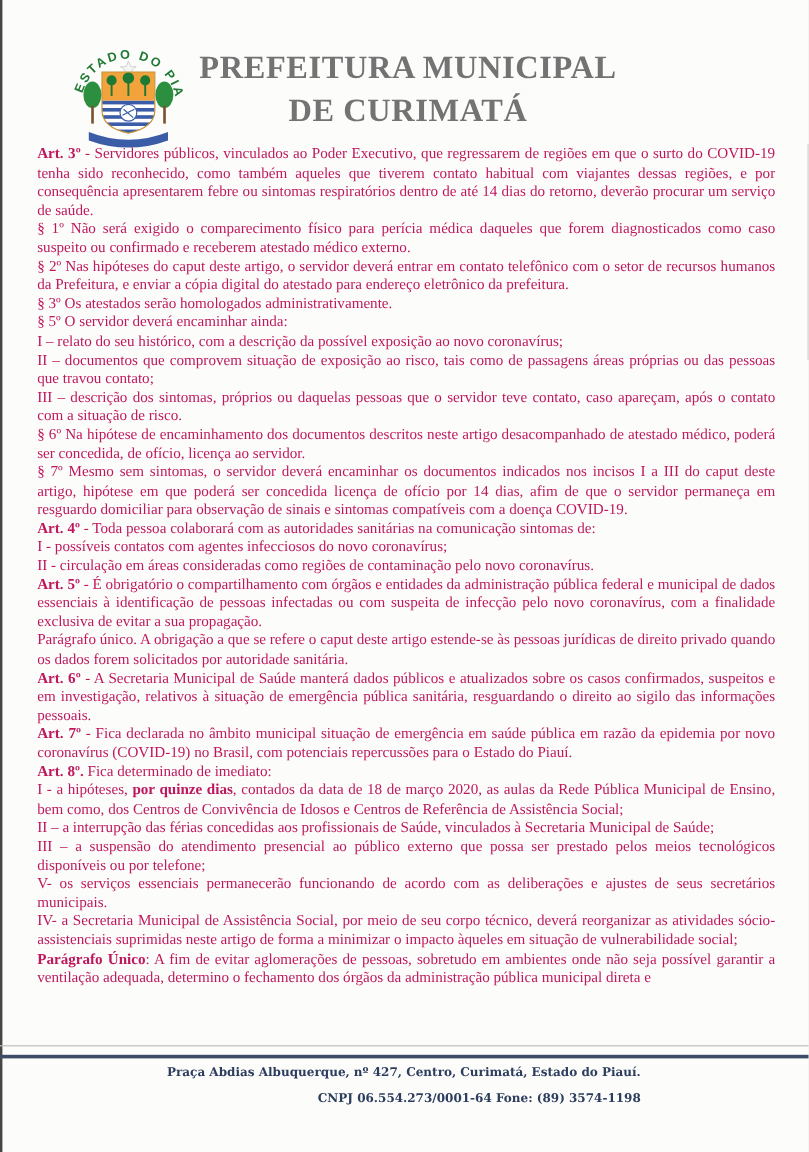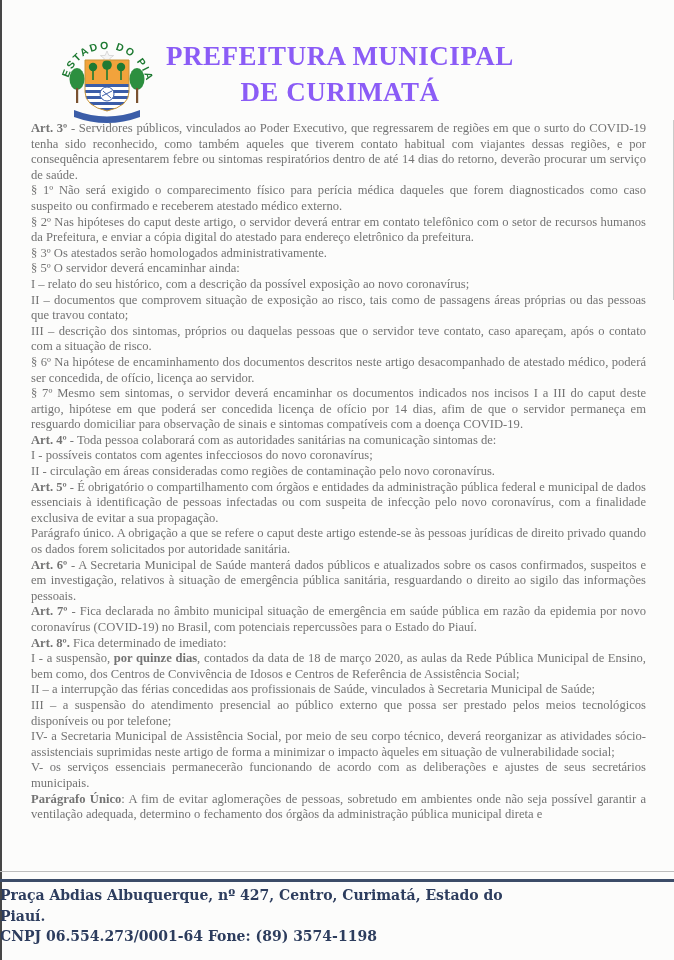--- a/index.html
+++ b/index.html
@@ -15,49 +15,49 @@
   .edge-right {
     position:absolute; right:0; top:120px; width:1px; height:180px;
     background:#9a9a9a; opacity:.5;
   }
 
   
   .header { position:absolute; top:28px; left:0; width:674px; height:96px; }
   .coat-of-arms { position:absolute; left:54px; top:2px; }
   .doc-title {
     position:absolute; left:155px; width:370px; top:10px;
-    text-align:center; font-weight:bold; color:#8b5cf6;
+    text-align:center; font-weight:bold; color:#737373;
     font-size:27px; line-height:36px; letter-spacing:.5px;
   }
   .logo-right { position:absolute; right:12px; top:0; }
 
   
   .doc-body {
     position:absolute; top:121px; left:31px; width:615px; height:752px;
     overflow:hidden;
-    text-align:justify; color:#737373;
+    text-align:justify; color:#be185d;
     font-size:12.6px; line-height:15.6px;
   }
   .doc-body p { margin:0; }
   .doc-body .b { font-weight:bold; }
 
   
   .footer-sep-light {
     position:absolute; top:871px; left:0; width:674px; height:1px;
     background:#bdbdbd;
   }
   .footer-sep-dark {
     position:absolute; top:879px; left:0; width:674px; height:3px;
     background:#3c4c68;
   }
   .footer {
     position:absolute; top:885px; left:0; width:534px;
-    text-align:left; color:#2d3d5e; font-weight:bold;
+    text-align:right; color:#2d3d5e; font-weight:bold;
     font-family:"DejaVu Serif", serif;
-    font-size:14px; line-height:20.5px;
+    font-size:10px; line-height:20.5px;
   }
 </style>
 </head>
 <body>
 
 <div class="page">
   <div class="edge-left"></div>
   <div class="edge-right"></div>
 
   <div class="header">
@@ -123,25 +123,25 @@
       <p><span>§ 6º Na hipótese de encaminhamento dos documentos descritos neste artigo desacompanhado de atestado médico, poderá ser concedida, de ofício, licença ao servidor.</span></p>
       <p><span>§ 7º Mesmo sem sintomas, o servidor deverá encaminhar os documentos indicados nos incisos I a III do caput deste artigo, hipótese em que poderá ser concedida licença de ofício por 14 dias, afim de que o servidor permaneça em resguardo domiciliar para observação de sinais e sintomas compatíveis com a doença COVID-19.</span></p>
       <p><span class="b">Art. 4º</span><span> - Toda pessoa colaborará com as autoridades sanitárias na comunicação sintomas de:</span></p>
       <p><span>I - possíveis contatos com agentes infecciosos do novo coronavírus;</span></p>
       <p><span>II - circulação em áreas consideradas como regiões de contaminação pelo novo coronavírus.</span></p>
       <p><span class="b">Art. 5º</span><span> - É obrigatório o compartilhamento com órgãos e entidades da administração pública federal e municipal de dados essenciais à identificação de pessoas infectadas ou com suspeita de infecção pelo novo coronavírus, com a finalidade exclusiva de evitar a sua propagação.</span></p>
       <p><span>Parágrafo único. A obrigação a que se refere o caput deste artigo estende-se às pessoas jurídicas de direito privado quando os dados forem solicitados por autoridade sanitária.</span></p>
       <p><span class="b">Art. 6º</span><span> - A Secretaria Municipal de Saúde manterá dados públicos e atualizados sobre os casos confirmados, suspeitos e em investigação, relativos à situação de emergência pública sanitária, resguardando o direito ao sigilo das informações pessoais.</span></p>
       <p><span class="b">Art. 7º</span><span> - Fica declarada no âmbito municipal situação de emergência em saúde pública em razão da epidemia por novo coronavírus (COVID-19) no Brasil, com potenciais repercussões para o Estado do Piauí.</span></p>
       <p><span class="b">Art. 8º.</span><span> Fica determinado de imediato:</span></p>
-      <p><span>I - a suspensão, </span><span class="b">por quinze dias</span><span>, contados da data de 18 de março 2020, as aulas da Rede Pública Municipal de Ensino, bem como, dos Centros de Convivência de Idosos e Centros de Referência de Assistência Social;</span></p>
+      <p><span>I - a hipóteses, </span><span class="b">por quinze dias</span><span>, contados da data de 18 de março 2020, as aulas da Rede Pública Municipal de Ensino, bem como, dos Centros de Convivência de Idosos e Centros de Referência de Assistência Social;</span></p>
       <p><span>II – a interrupção das férias concedidas aos profissionais de Saúde, vinculados à Secretaria Municipal de Saúde;</span></p>
       <p><span>III – a suspensão do atendimento presencial ao público externo que possa ser prestado pelos meios tecnológicos disponíveis ou por telefone;</span></p>
+      <p><span>V- os serviços essenciais permanecerão funcionando de acordo com as deliberações e ajustes de seus secretários municipais.</span></p>
       <p><span>IV-  a Secretaria Municipal de Assistência Social, por meio de seu corpo técnico, deverá reorganizar as atividades sócio-assistenciais suprimidas neste artigo de forma a minimizar o impacto àqueles em situação de vulnerabilidade social;</span></p>
-      <p><span>V- os serviços essenciais permanecerão funcionando de acordo com as deliberações e ajustes de seus secretários municipais.</span></p>
       <p><span class="b">Parágrafo Único</span><span>: A fim de evitar aglomerações de pessoas, sobretudo em ambientes onde não seja possível garantir a ventilação adequada, determino o fechamento dos órgãos da administração pública municipal direta e</span></p>
     </div>
 
   <div class="footer-sep-light"></div>
   <div class="footer-sep-dark"></div>
   <div class="footer">
     <div>Praça Abdias Albuquerque, nº 427, Centro, Curimatá, Estado do Piauí.</div>
     <div>CNPJ 06.554.273/0001-64 Fone: (89) 3574-1198</div>
   </div>
 </div>

